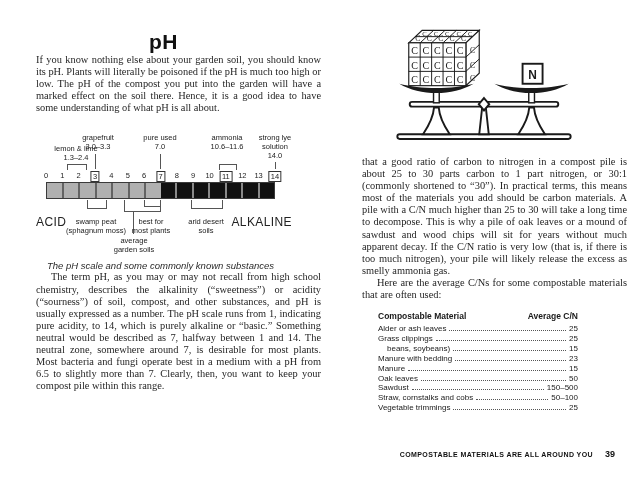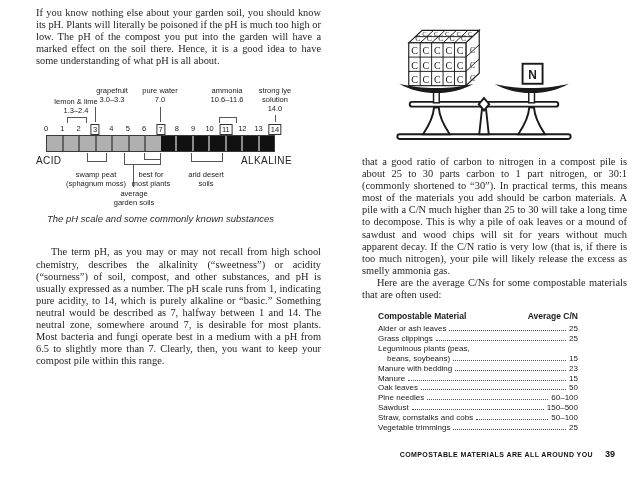--- a/index.html
+++ b/index.html
@@ -6,41 +6,41 @@
   .spread{position:relative;width:640px;height:480px;background:#ffffff;overflow:hidden;
           font-family:"Liberation Serif",serif;color:#1f1f1f;}
   .page{position:absolute;top:0;height:480px;}
   .page-left{left:36px;width:285px;}
   .page-right{left:362px;width:265px;}
 
   
   .ph-title{margin:30px 30px 0 0;text-align:center;font-family:"Liberation Sans",sans-serif;
             font-weight:700;font-size:21px;letter-spacing:.5px;color:#111;}
   p.body{margin:0;font-size:10.4px;line-height:12.1px;text-align:justify;}
-  p.first{margin-top:7px;}
+  p.first{}
   p.indent{text-indent:15px;}
-  p.after-diagram{margin-top:22px;}
+  p.after-diagram{}
 
   
   .diagram{position:relative;margin-top:17px;height:126px;font-family:"Liberation Sans",sans-serif;}
   .d-label{position:absolute;transform:translateX(-50%);text-align:center;font-size:7.5px;
            line-height:9px;color:#222;white-space:nowrap;}
   .d-label span{display:block;}
   .vline{position:absolute;width:1px;background:#555;}
   .bracket-t{position:absolute;border:1px solid #555;border-bottom:none;height:5px;}
   .bracket-u{position:absolute;border:1px solid #555;border-top:none;}
   .num{position:absolute;top:40px;transform:translateX(-50%);font-size:7.5px;color:#222;line-height:9px;}
   .num.boxed{border:1px solid #333;padding:0 1.5px;background:#fff;}
   .bar{position:absolute;left:10px;top:51px;width:229px;height:17px;display:flex;border:1px solid #3a3a3a;box-sizing:border-box;}
   .cell{flex:1;}
   .cell.acid{background:#b0b0b0;}
   .cell.alk{background:#111;}
   .cell.acid + .cell.acid{border-left:2px solid #636363;}
   .cell.alk + .cell.alk{border-left:2px solid #8a8a8a;}
-  .side-word{position:absolute;top:71px;font-size:10px;color:#222;letter-spacing:.4px;}
+  .side-word{position:absolute;top:84px;font-size:12px;color:#222;letter-spacing:.4px;}
   .caption{margin-top:3px;width:249px;text-align:center;font-family:"Liberation Sans",sans-serif;
            font-style:italic;font-size:9.5px;color:#2b2b2b;}
 
   
   .illustration{display:block;margin:16px 0 0 22px;}
   .cube-line,.scale-line{stroke:#1a1a1a;fill:none;}
   .cn-table{margin:10px 0 0 16px;width:200px;font-family:"Liberation Sans",sans-serif;font-size:8px;color:#1a1a1a;}
   .cn-head{display:flex;justify-content:space-between;font-weight:700;font-size:8.5px;margin-bottom:3px;}
   .cn-row{display:flex;align-items:baseline;line-height:9.1px;margin-bottom:.8px;}
   .cn-row .lbl{white-space:nowrap;}
@@ -52,31 +52,32 @@
           font-family:"Liberation Sans",sans-serif;font-weight:700;color:#111;}
   .footer .ftext{font-size:7px;letter-spacing:.4px;}
   .footer .fpage{font-size:9px;}
 </style>
 </head>
 <body>
 
 <div class="spread">
 
   <div class="page page-left">
+    <h1 class="ph-title">pH</h1>
 
     <p class="body first">If you know nothing else about your garden soil, you should know its pH. Plants will literally be poisoned if the pH is much too high or low. The pH of the compost you put into the garden will have a marked effect on the soil there. Hence, it is a good idea to have some understanding of what pH is all about.</p>
 
     <div class="diagram">
 
-      <div class="d-label" style="left:76px;top:2px;">
+      <div class="d-label" style="left:62px;top:2px;">
         <span>grapefruit</span>
         <span>3.0–3.3</span>
       </div>
       <div class="d-label" style="left:124px;top:2px;">
-        <span>pure water</span>
+        <span>pure used</span>
         <span>7.0</span>
       </div>
       <div class="d-label" style="left:191px;top:2px;">
         <span>ammonia</span>
         <span>10.6–11.6</span>
       </div>
       <div class="d-label" style="left:239px;top:2px;">
         <span>strong lye</span>
         <span>solution</span>
         <span>14.0</span>
@@ -243,49 +244,39 @@
       <div class="cn-row">
         <span class="lbl">Alder or ash leaves</span>
         <span class="dots"></span>
         <span class="val">25</span>
       </div>
       <div class="cn-row">
         <span class="lbl">Grass clippings</span>
         <span class="dots"></span>
         <span class="val">25</span>
       </div>
-      <div class="cn-row no-leader">
-        <span class="lbl">Leguminous plants (peas,</span>
-        <span class="dots"></span>
-        <span class="val"></span>
-      </div>
       <div class="cn-row cont">
         <span class="lbl">beans, soybeans)</span>
         <span class="dots"></span>
         <span class="val">15</span>
       </div>
       <div class="cn-row">
         <span class="lbl">Manure with bedding</span>
         <span class="dots"></span>
         <span class="val">23</span>
       </div>
       <div class="cn-row">
         <span class="lbl">Manure</span>
         <span class="dots"></span>
         <span class="val">15</span>
       </div>
       <div class="cn-row">
         <span class="lbl">Oak leaves</span>
         <span class="dots"></span>
         <span class="val">50</span>
-      </div>
-      <div class="cn-row">
-        <span class="lbl">Pine needles</span>
-        <span class="dots"></span>
-        <span class="val">60–100</span>
       </div>
       <div class="cn-row">
         <span class="lbl">Sawdust</span>
         <span class="dots"></span>
         <span class="val">150–500</span>
       </div>
       <div class="cn-row">
         <span class="lbl">Straw, cornstalks and cobs</span>
         <span class="dots"></span>
         <span class="val">50–100</span>

